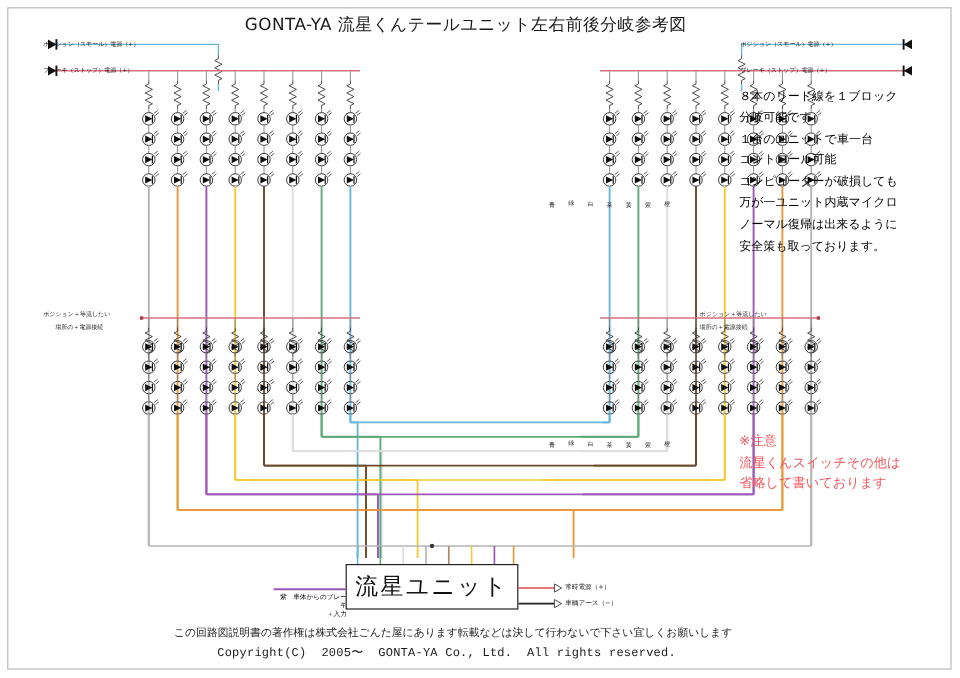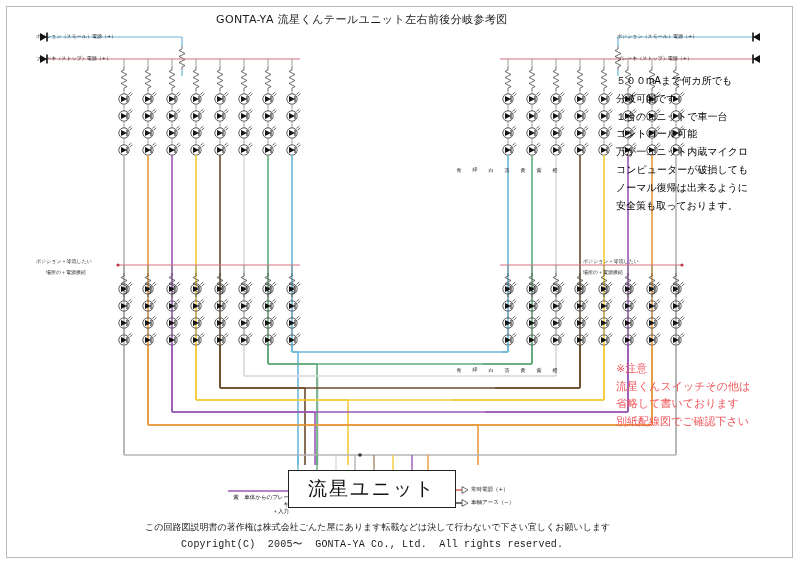--- a/index.html
+++ b/index.html
@@ -1,21 +1,21 @@
 <!DOCTYPE html>
 <html><head>
 <meta charset="utf-8">
 <title>GONTA-YA Circuit Diagram</title>
 <style>
   html,body{margin:0;padding:0;background:#ffffff;}
   body{font-family:"Liberation Sans","DejaVu Sans",sans-serif;}
   #page{position:relative;width:800px;height:565px;background:#fff;overflow:hidden;}
   #frame{position:absolute;left:6px;top:6px;width:787px;height:552px;border:1px solid #b9b9b9;box-sizing:border-box;}
   .t{position:absolute;white-space:pre;color:#1a1a1a;font-family:"DejaVu Sans","Liberation Sans",sans-serif;}
-  .title{font-size:11px;letter-spacing:.4px;margin-left:12px;}
+  .title{font-size:14px;letter-spacing:.4px;}
   .tiny{font-size:5px;letter-spacing:0px;}
   .tiny6{font-size:5.5px;}
   .note{font-size:10px;line-height:17.8px;}
   .redtxt{font-size:11px;line-height:17.6px;color:#f0565a;}
   .copy1{font-size:9px;}
   .copy2{font-size:10px;font-family:Liberation Mono, monospace;letter-spacing:.2px;}
   .lbl{font-size:8.5px;line-height:13px;}
   .vlabel{position:absolute;font-size:5px;color:#222;writing-mode:vertical-rl;text-orientation:upright;line-height:5px;}
   svg{position:absolute;left:0;top:0;overflow:visible;}
   .unitbox{position:absolute;border:1.5px solid #222;background:#fff;box-sizing:border-box;display:flex;align-items:center;justify-content:center;}
@@ -830,44 +830,43 @@
 
   <div class="vlabel" style="left:456px;top:363px;">青</div>
   <div class="vlabel" style="left:472px;top:363px;">緑</div>
   <div class="vlabel" style="left:488px;top:363px;">白</div>
   <div class="vlabel" style="left:504px;top:363px;">茶</div>
   <div class="vlabel" style="left:520px;top:363px;">黄</div>
   <div class="vlabel" style="left:536px;top:363px;">紫</div>
   <div class="vlabel" style="left:552px;top:363px;">橙</div>
 
   <div style="position:absolute;left:616px;top:72px;">
-    <div class="note">５００mAまで何カ所でも</div>
+    <div class="note">８本のリード線を１ブロック</div>
     <div class="note">分岐可能です</div>
     <div class="note">１台のユニットで車一台</div>
     <div class="note">コントロール可能</div>
+    <div class="note">コンピューターが破損しても</div>
     <div class="note">万が一ユニット内蔵マイクロ</div>
-    <div class="note">コンピューターが破損しても</div>
     <div class="note">ノーマル復帰は出来るように</div>
     <div class="note">安全策も取っております。</div>
   </div>
 
   <div style="position:absolute;left:616px;top:360px;">
     <div class="redtxt">※注意</div>
     <div class="redtxt">流星くんスイッチその他は</div>
     <div class="redtxt">省略して書いております</div>
-    <div class="redtxt">別紙配線図でご確認下さい</div>
   </div>
 
 
   <div style="position:absolute;left:231px;top:494px;text-align:right;width:58px;">
     <div class="tiny6">紫　車体からのブレーキ</div>
     <div class="tiny6">＋入力</div>
   </div>
 
-  <div class="unitbox" style="left:288px;top:470px;width:168px;height:38px;">
+  <div class="unitbox" style="left:288px;top:470px;width:144px;height:38px;">
     <span class="unitlabel">流星ユニット</span>
   </div>
 
   <div class="t tiny6" style="left:471px;top:486px;">常時電源（+）</div>
   <div class="t tiny6" style="left:471px;top:499px;">車輌アース（−）</div>
 
   <div class="t copy1" style="left:145px;top:521px;">この回路図説明書の著作権は株式会社ごんた屋にあります転載などは決して行わないで下さい宜しくお願いします</div>
   <div class="t copy2" style="left:181px;top:537px;">Copyright(C)  2005〜  GONTA-YA Co., Ltd.  All rights reserved.</div>
 </div>
 

